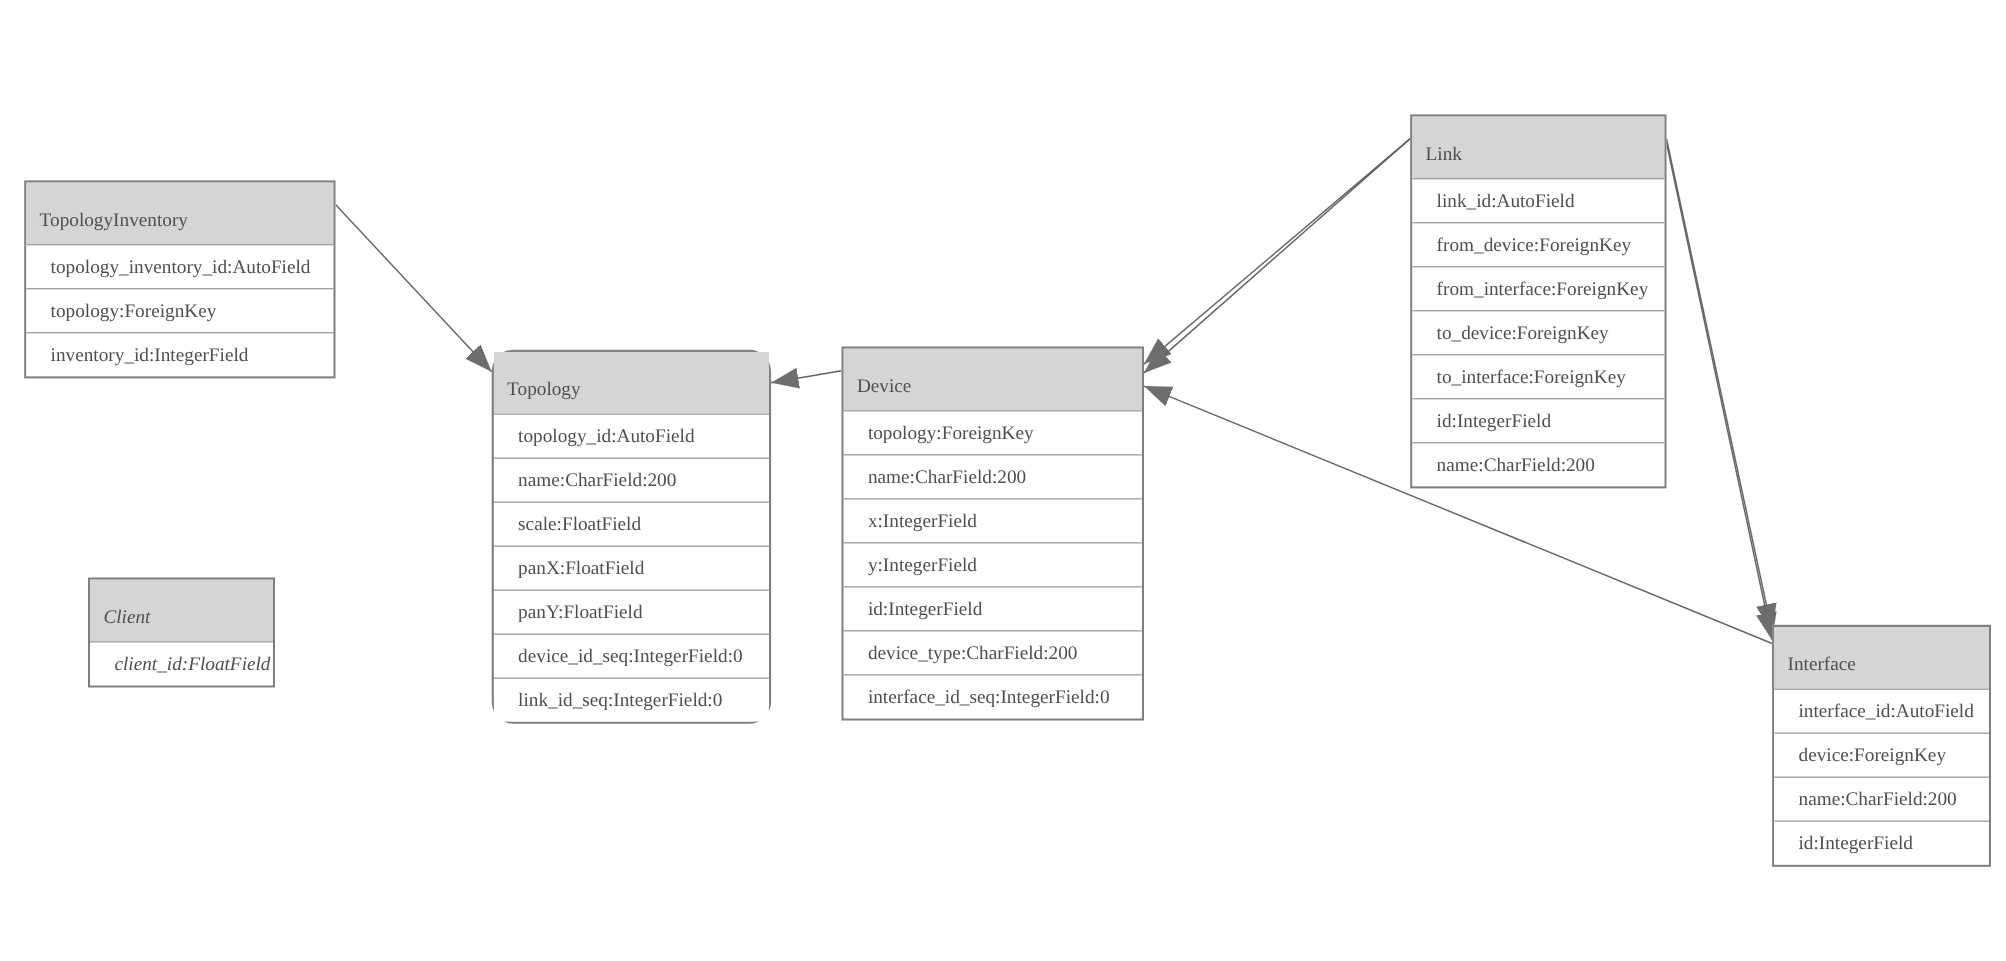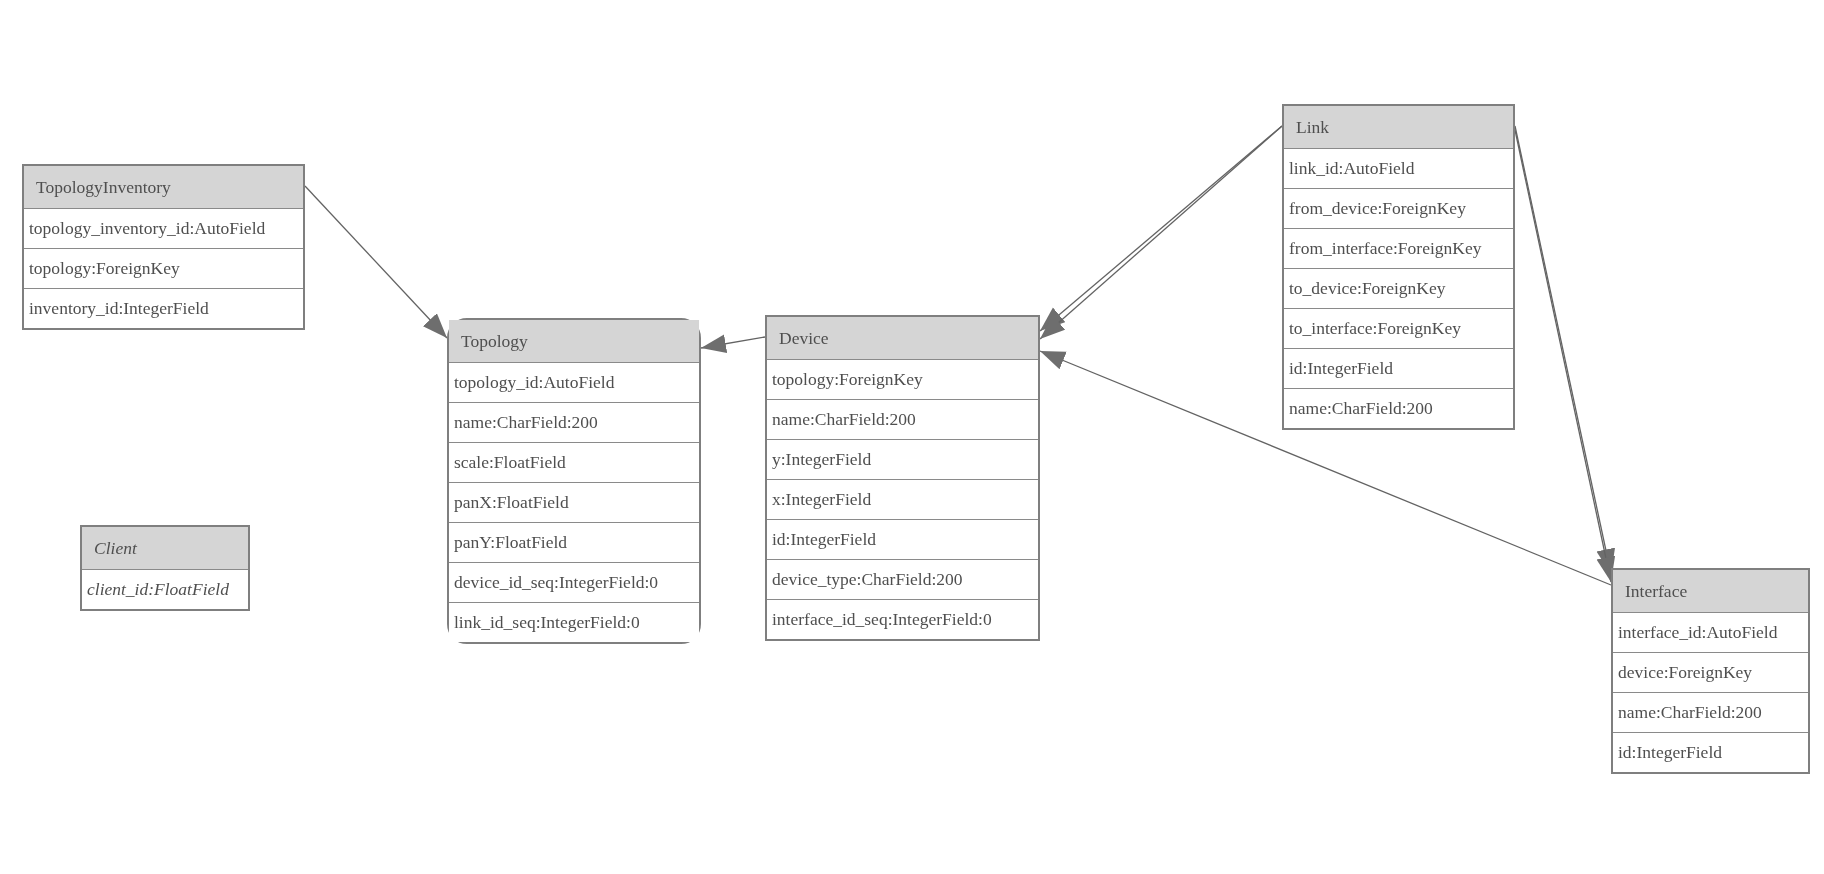--- a/index.html
+++ b/index.html
@@ -35,33 +35,33 @@
     stroke: var(--line);
     stroke-width: 1.3;
     fill: none;
   }
   .entity {
     position: absolute;
     background: var(--row-fill);
     border: 2px solid var(--border);
   }
   .entity-header {
-    height: 42px;
+    height: 56px;
     line-height: 42px;
-    padding: 0 12px;
+    padding: 12px 12px;
     background: var(--header-fill);
     font-size: 17.5px;
     color: var(--text);
     white-space: nowrap;
     overflow: hidden;
   }
   .entity-row {
     height: 40px;
     line-height: 39px;
-    padding: 0 5px;
+    padding: 0 22px;
     border-top: 1px solid var(--divider);
     background: var(--row-fill);
     font-size: 17.5px;
     color: var(--text);
     white-space: nowrap;
     overflow: hidden;
   }
 </style>
 </head>
 <body>
@@ -101,22 +101,22 @@
         <div class="entity-row">link_id_seq:IntegerField:0</div>
       </div>
       <div class="entity" style="left: 80px; top: 525px; width: 170px; font-style: italic;">
         <div class="entity-header">Client</div>
         <div class="entity-row">client_id:FloatField</div>
       </div>
       <div class="entity" style="left: 765px; top: 315px; width: 275px;">
         <div class="entity-header">Device</div>
         <div class="entity-row">topology:ForeignKey</div>
         <div class="entity-row">name:CharField:200</div>
+        <div class="entity-row">x:IntegerField</div>
         <div class="entity-row">y:IntegerField</div>
-        <div class="entity-row">x:IntegerField</div>
         <div class="entity-row">id:IntegerField</div>
         <div class="entity-row">device_type:CharField:200</div>
         <div class="entity-row">interface_id_seq:IntegerField:0</div>
       </div>
       <div class="entity" style="left: 1282px; top: 104px; width: 233px;">
         <div class="entity-header">Link</div>
         <div class="entity-row">link_id:AutoField</div>
         <div class="entity-row">from_device:ForeignKey</div>
         <div class="entity-row">from_interface:ForeignKey</div>
         <div class="entity-row">to_device:ForeignKey</div>

